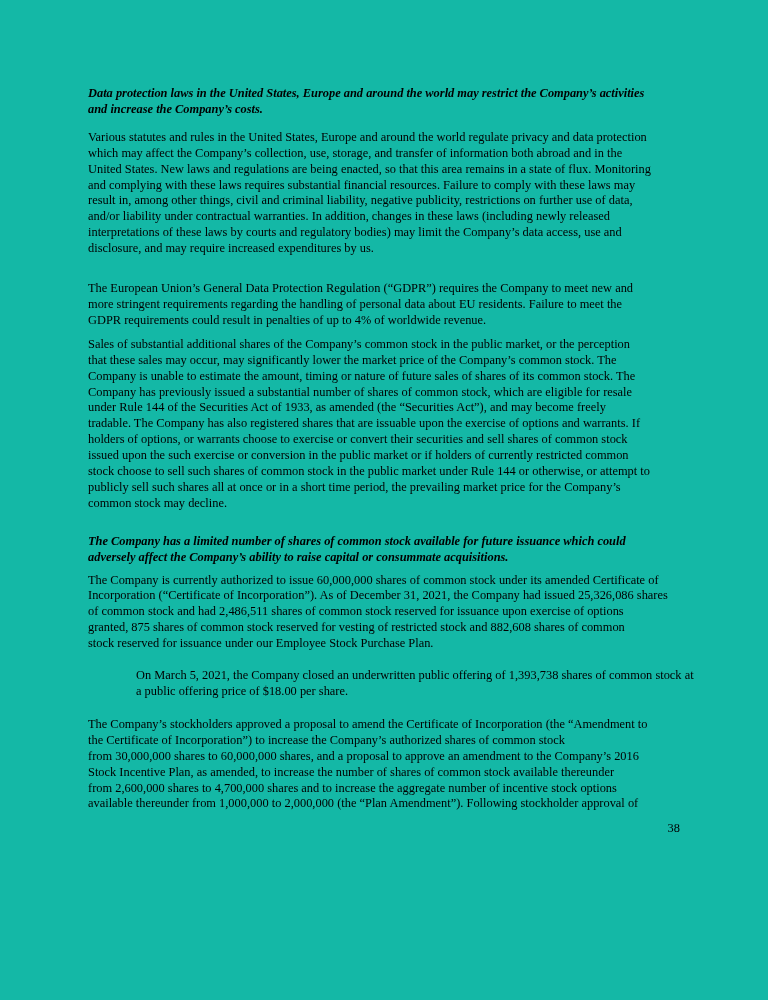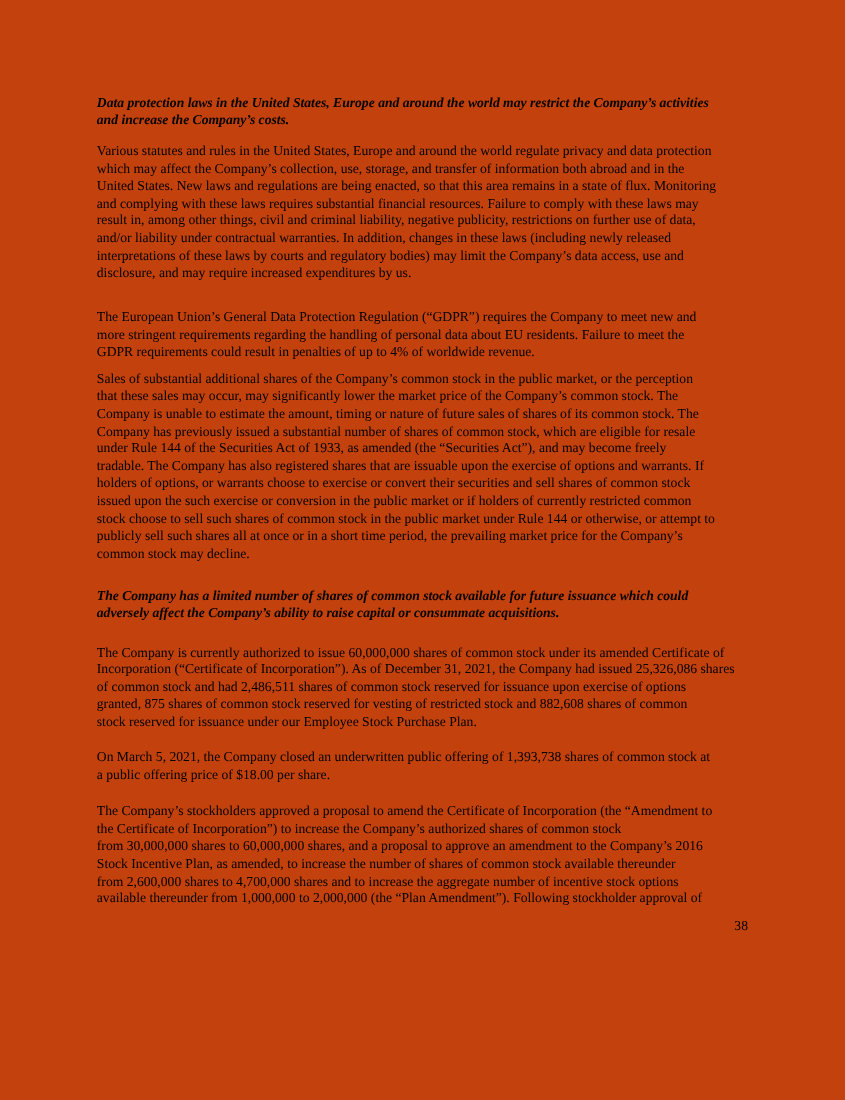--- a/index.html
+++ b/index.html
@@ -4,21 +4,21 @@
 <style>
   html, body {
     margin: 0;
     padding: 0;
     background: #ffffff;
   }
   .page {
     position: relative;
     width: 768px;
     height: 1000px;
-    background: #c2410c;
+    background: #14b8a6;
     color: #000000;
     overflow: hidden;
     text-decoration: underline;
   }
   .content {
     position: absolute;
     left: 88px;
     top: 86px;
     width: 640px;
     font-family: "Liberation Serif", "DejaVu Serif", serif;
@@ -31,22 +31,22 @@
     margin: 0;
   }
   .h-bi { font-weight: bold; font-style: italic; }
   .h-b  { font-weight: bold; }
   .b1 { margin-top: 12px; }
   .b2 { margin-top: 24px; }
   .b3 { margin-top: 23px; }
   .b4 { margin-top: 10px; }
   .b5 { margin-top: 8px; }
   .b6 { margin-top: 22px; }
-  .b7 { margin-top: 20px; }
-  .b8 { margin-top: 16px; }
+  .b7 { margin-top: 7px; }
+  .b8 { margin-top: 16px; margin-left: 48px; }
   .b9 { margin-top: 17px; }
   .footer {
     margin-top: 9px;
     width: 592px;
     text-align: right;
   }
 </style>
 </head>
 <body>
 

